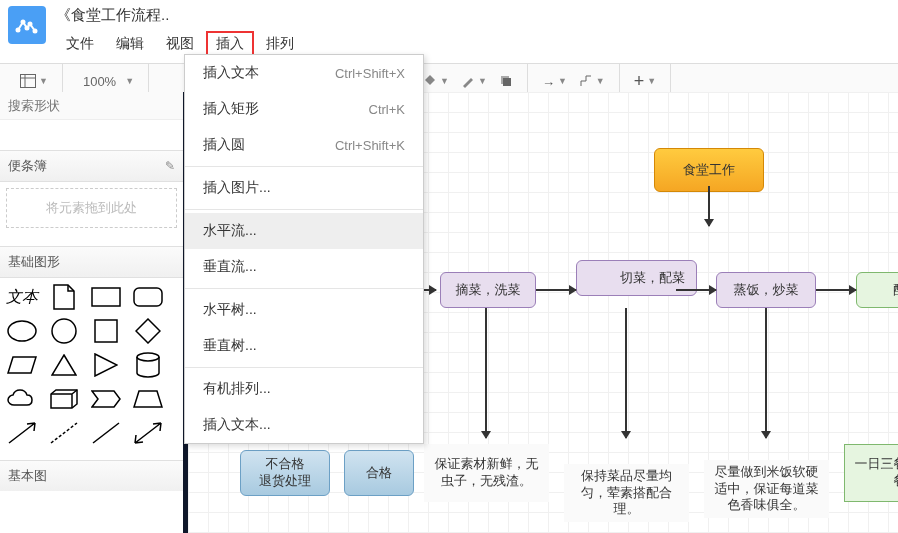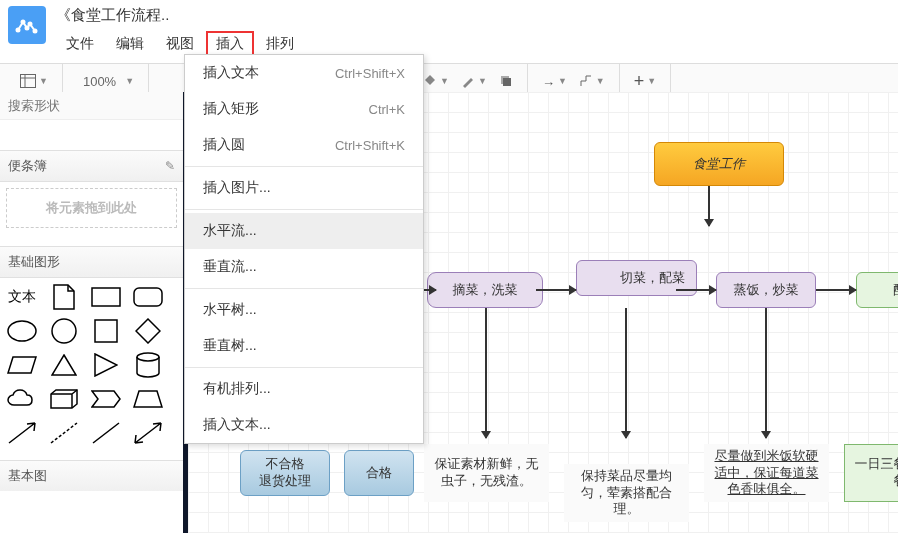--- a/index.html
+++ b/index.html
@@ -27,25 +27,25 @@
 .dd-item { display: flex; justify-content: space-between; align-items: center; padding: 9px 18px; font-size: 14px; color: #333; cursor: pointer; gap: 16px; }
 .dd-item.hover { background: #eee; }
 .dd-item .shortcut { color: #888; font-size: 13px; }
 .dd-sep { height: 1px; background: #e5e5e5; margin: 3px 0; }
 
 
 .left-panel { position: absolute; left: 0; top: 92px; width: 188px; bottom: 0; border-right: 5px solid #0f172a; background: #fff; }
 .search-box { width: 100%; height: 28px; border: none; border-bottom: 1px solid #eee; padding: 0 8px; font-size: 13px; color: #999; background: #fafafa; }
 .section-header { display: flex; align-items: center; justify-content: space-between; padding: 6px 8px; font-size: 13px; color: #555; background: linear-gradient(#fbfbfb,#f0f0f0); border-top: 1px solid #e0e0e0; border-bottom: 1px solid #e0e0e0; cursor: pointer; }
 .pencil-icon { font-size: 12px; color: #888; }
-.dropzone { margin: 6px; border: 1px dashed #ccc; height: 40px; display: flex; align-items: center; justify-content: center; font-size: 13px; color: #bbb; font-weight: bold; }
+.dropzone { margin: 6px; border: 1px dashed #ccc; height: 40px; display: flex; align-items: center; justify-content: center; font-size: 13px; color: #bbb; }
 .shapes-grid { padding: 6px; }
 .shapes-row { display: flex; gap: 10px; margin-bottom: 8px; justify-content: flex-start; align-items: center; }
 .shape-cell { width: 32px; height: 26px; display: flex; align-items: center; justify-content: center; }
-.shape-text { font-size: 14px; }
+.shape-text { font-size: 16px; font-style: italic; }
 
 
 .canvas { position: absolute; left: 188px; top: 92px; right: 0; bottom: 0; background: #fff; overflow: hidden;
   background-image: linear-gradient(#f0f0f0 1px, transparent 1px), linear-gradient(90deg, #f0f0f0 1px, transparent 1px);
   background-size: 20px 20px; }
 .node { position: absolute; border-radius: 6px; display: flex; align-items: center; justify-content: center; font-size: 13px; padding: 4px 8px; text-align: center; line-height: 1.3; }
 .node-orange { background: linear-gradient(#ffcb3f,#f5a623); border: 1px solid #d48806; color: #333; }
 .node-purple { background: #e8deef; border: 1px solid #9b7fb8; color: #333; }
 .node-green { background: #e6f5e0; border: 1px solid #7fb86e; color: #333; }
 .node-blue { background: linear-gradient(#d0e3f0,#a8cae0); border: 1px solid #6ca0c5; color: #333; }
@@ -297,37 +297,37 @@
           </svg>
         </div>
     </div>
   </div>
   <div class="section-header" style="border-bottom:none;">
       <span>基本图</span>
     </div>
 </div>
 
 <div class="canvas">
-  <div class="node node-orange" style="left:466px;top:50px;width:130px;height:44px;font-style:italic;">食堂工作</div>
+  <div class="node node-orange" style="left:466px;top:56px;width:110px;height:44px;">食堂工作</div>
   <div class="arrow-v" style="left:520px;top:94px;height:40px;"></div>
 
-  <div class="node node-purple" style="left:239px;top:180px;width:116px;height:36px;border-radius:9px;">摘菜，洗菜</div>
+  <div class="node node-purple" style="left:252px;top:180px;width:96px;height:36px;">摘菜，洗菜</div>
   <div class="node node-purple" style="left:388px;top:168px;width:121px;height:36px;padding-left:40px;">切菜，配菜</div>
   <div class="node node-purple" style="left:528px;top:180px;width:100px;height:36px;">蒸饭，炒菜</div>
   <div class="node node-green" style="left:668px;top:180px;width:100px;height:36px;">配餐</div>
 
   <div class="arrow-h" style="left:236px;top:197px;width:12px;"></div>
   <div class="arrow-h" style="left:348px;top:197px;width:40px;"></div>
   <div class="arrow-h" style="left:488px;top:197px;width:40px;"></div>
   <div class="arrow-h" style="left:628px;top:197px;width:40px;"></div>
 
   <div class="arrow-v" style="left:297px;top:216px;height:130px;"></div>
   <div class="arrow-v" style="left:437px;top:216px;height:130px;"></div>
   <div class="arrow-v" style="left:577px;top:216px;height:130px;"></div>
 
   <div class="node node-blue" style="left:52px;top:358px;width:90px;height:46px;white-space:pre-line;">不合格
 退货处理</div>
   <div class="node node-blue" style="left:156px;top:358px;width:70px;height:46px;">合格</div>
   <div class="node node-text" style="left:236px;top:352px;width:125px;height:58px;">保证素材新鲜，无虫子，无残渣。</div>
   <div class="node node-text" style="left:376px;top:352px;width:125px;height:58px;margin-top:20px;">保持菜品尽量均匀，荤素搭配合理。</div>
-  <div class="node node-text" style="left:516px;top:352px;width:125px;height:58px;text-decoration:underline;">尽量做到米饭软硬适中，保证每道菜色香味俱全。</div>
+  <div class="node node-text" style="left:516px;top:368px;width:125px;height:58px;">尽量做到米饭软硬适中，保证每道菜色香味俱全。</div>
   <div class="node node-green" style="left:656px;top:352px;width:125px;height:58px;border-radius:0;">一日三餐，按时开餐。</div>
 </div>
 
 </body></html>

